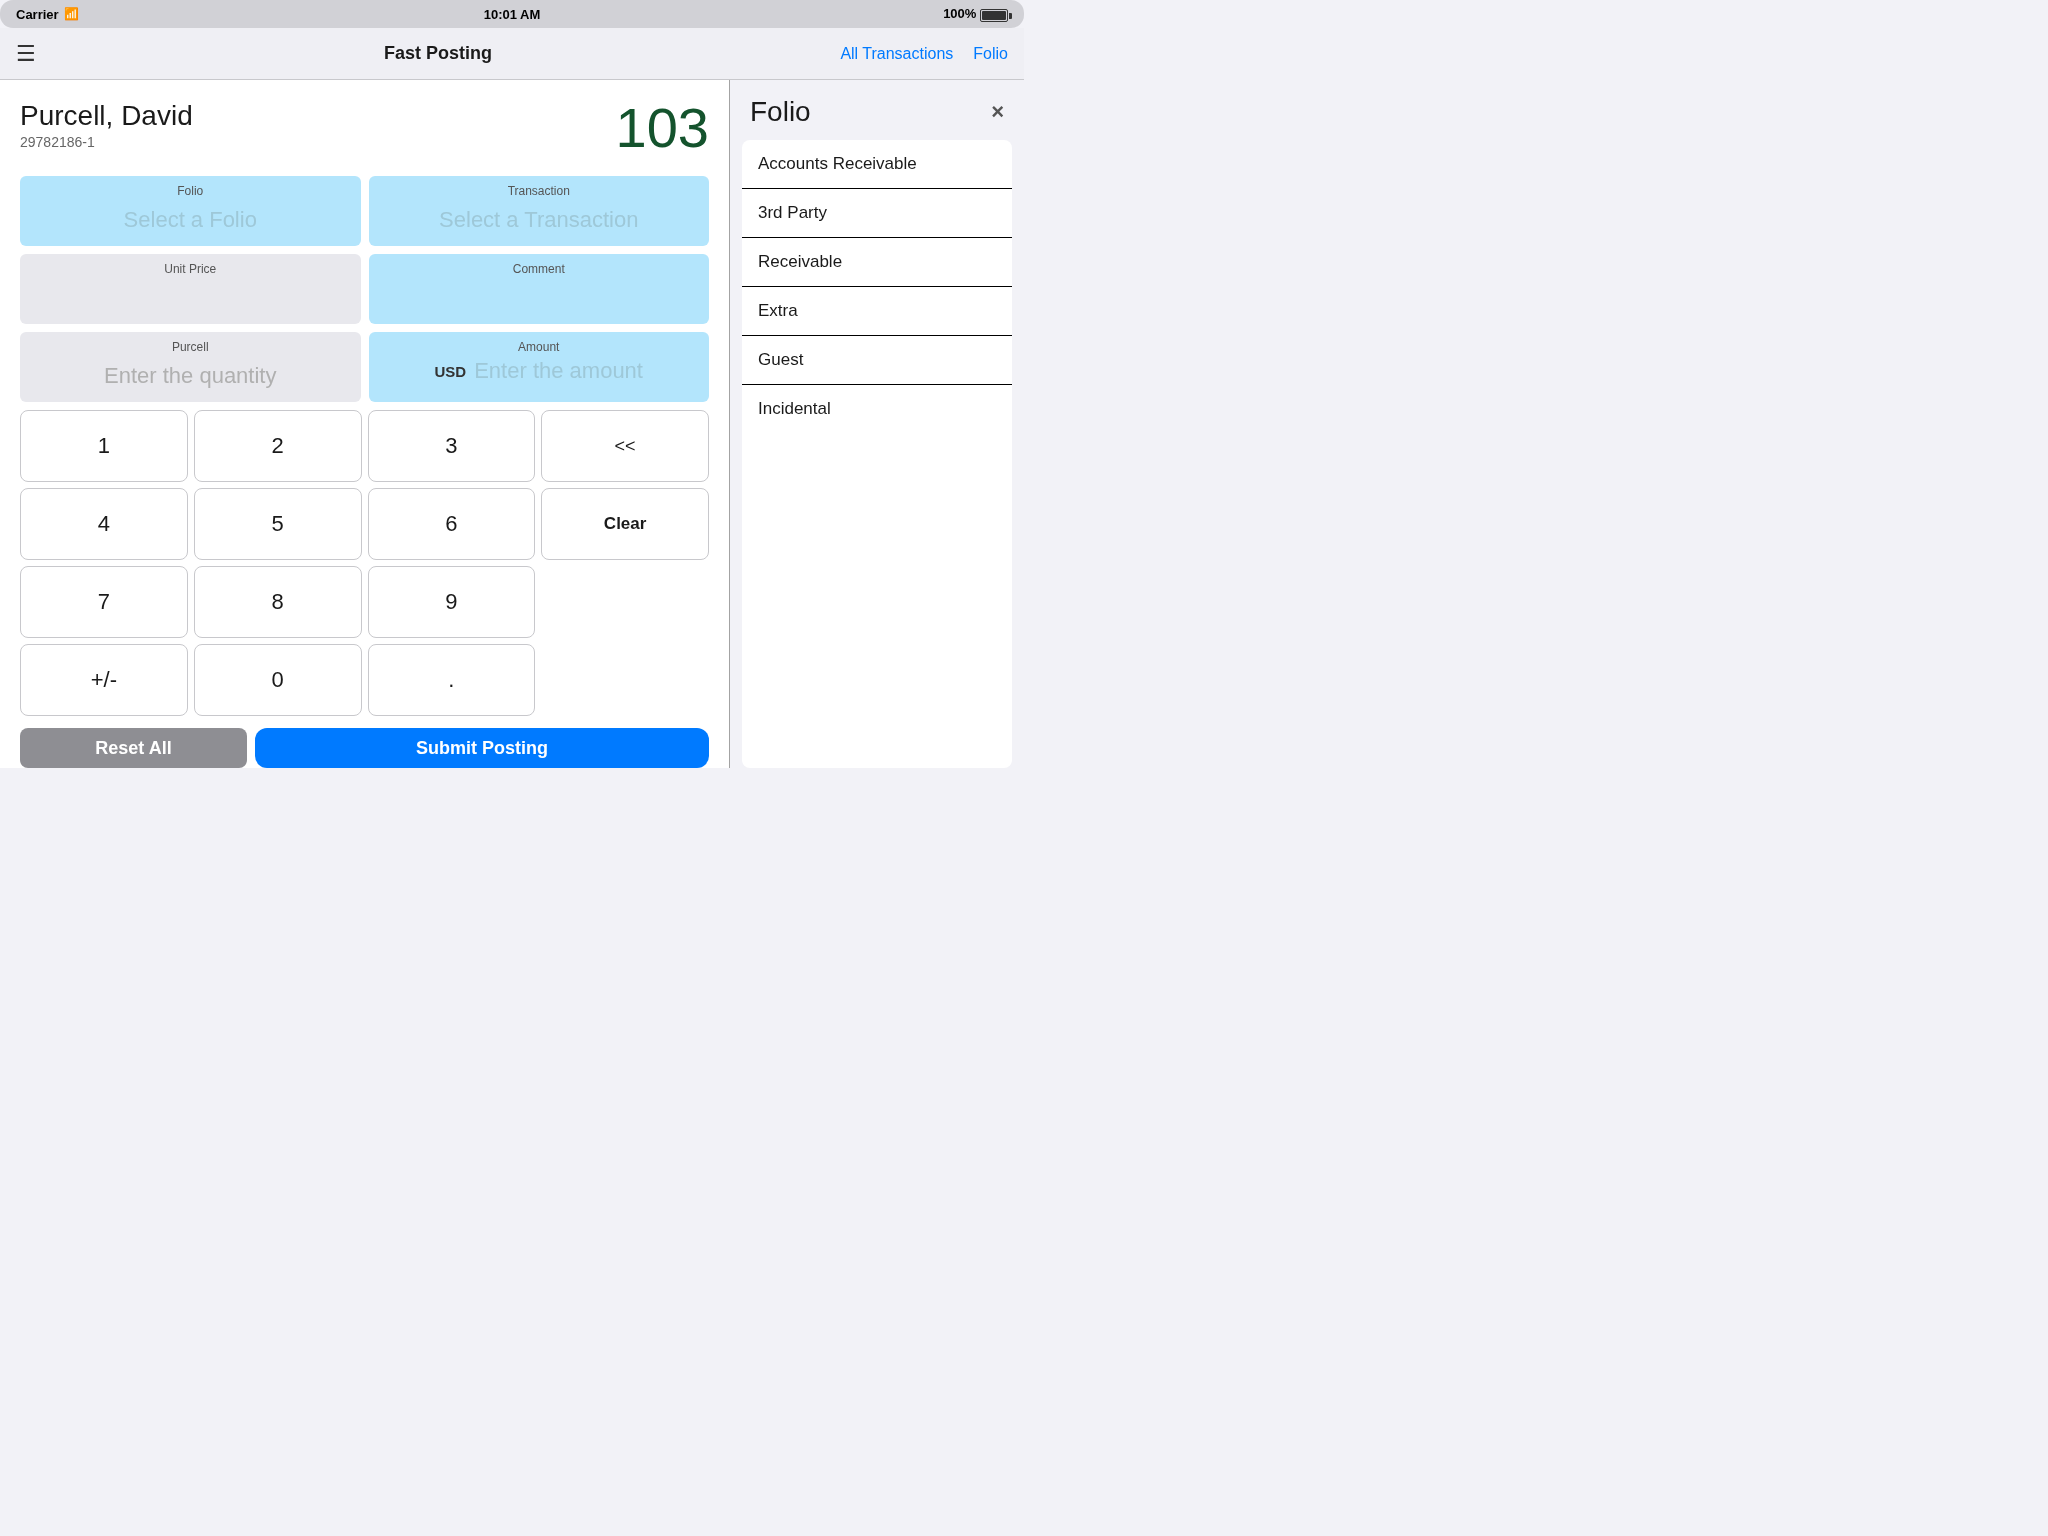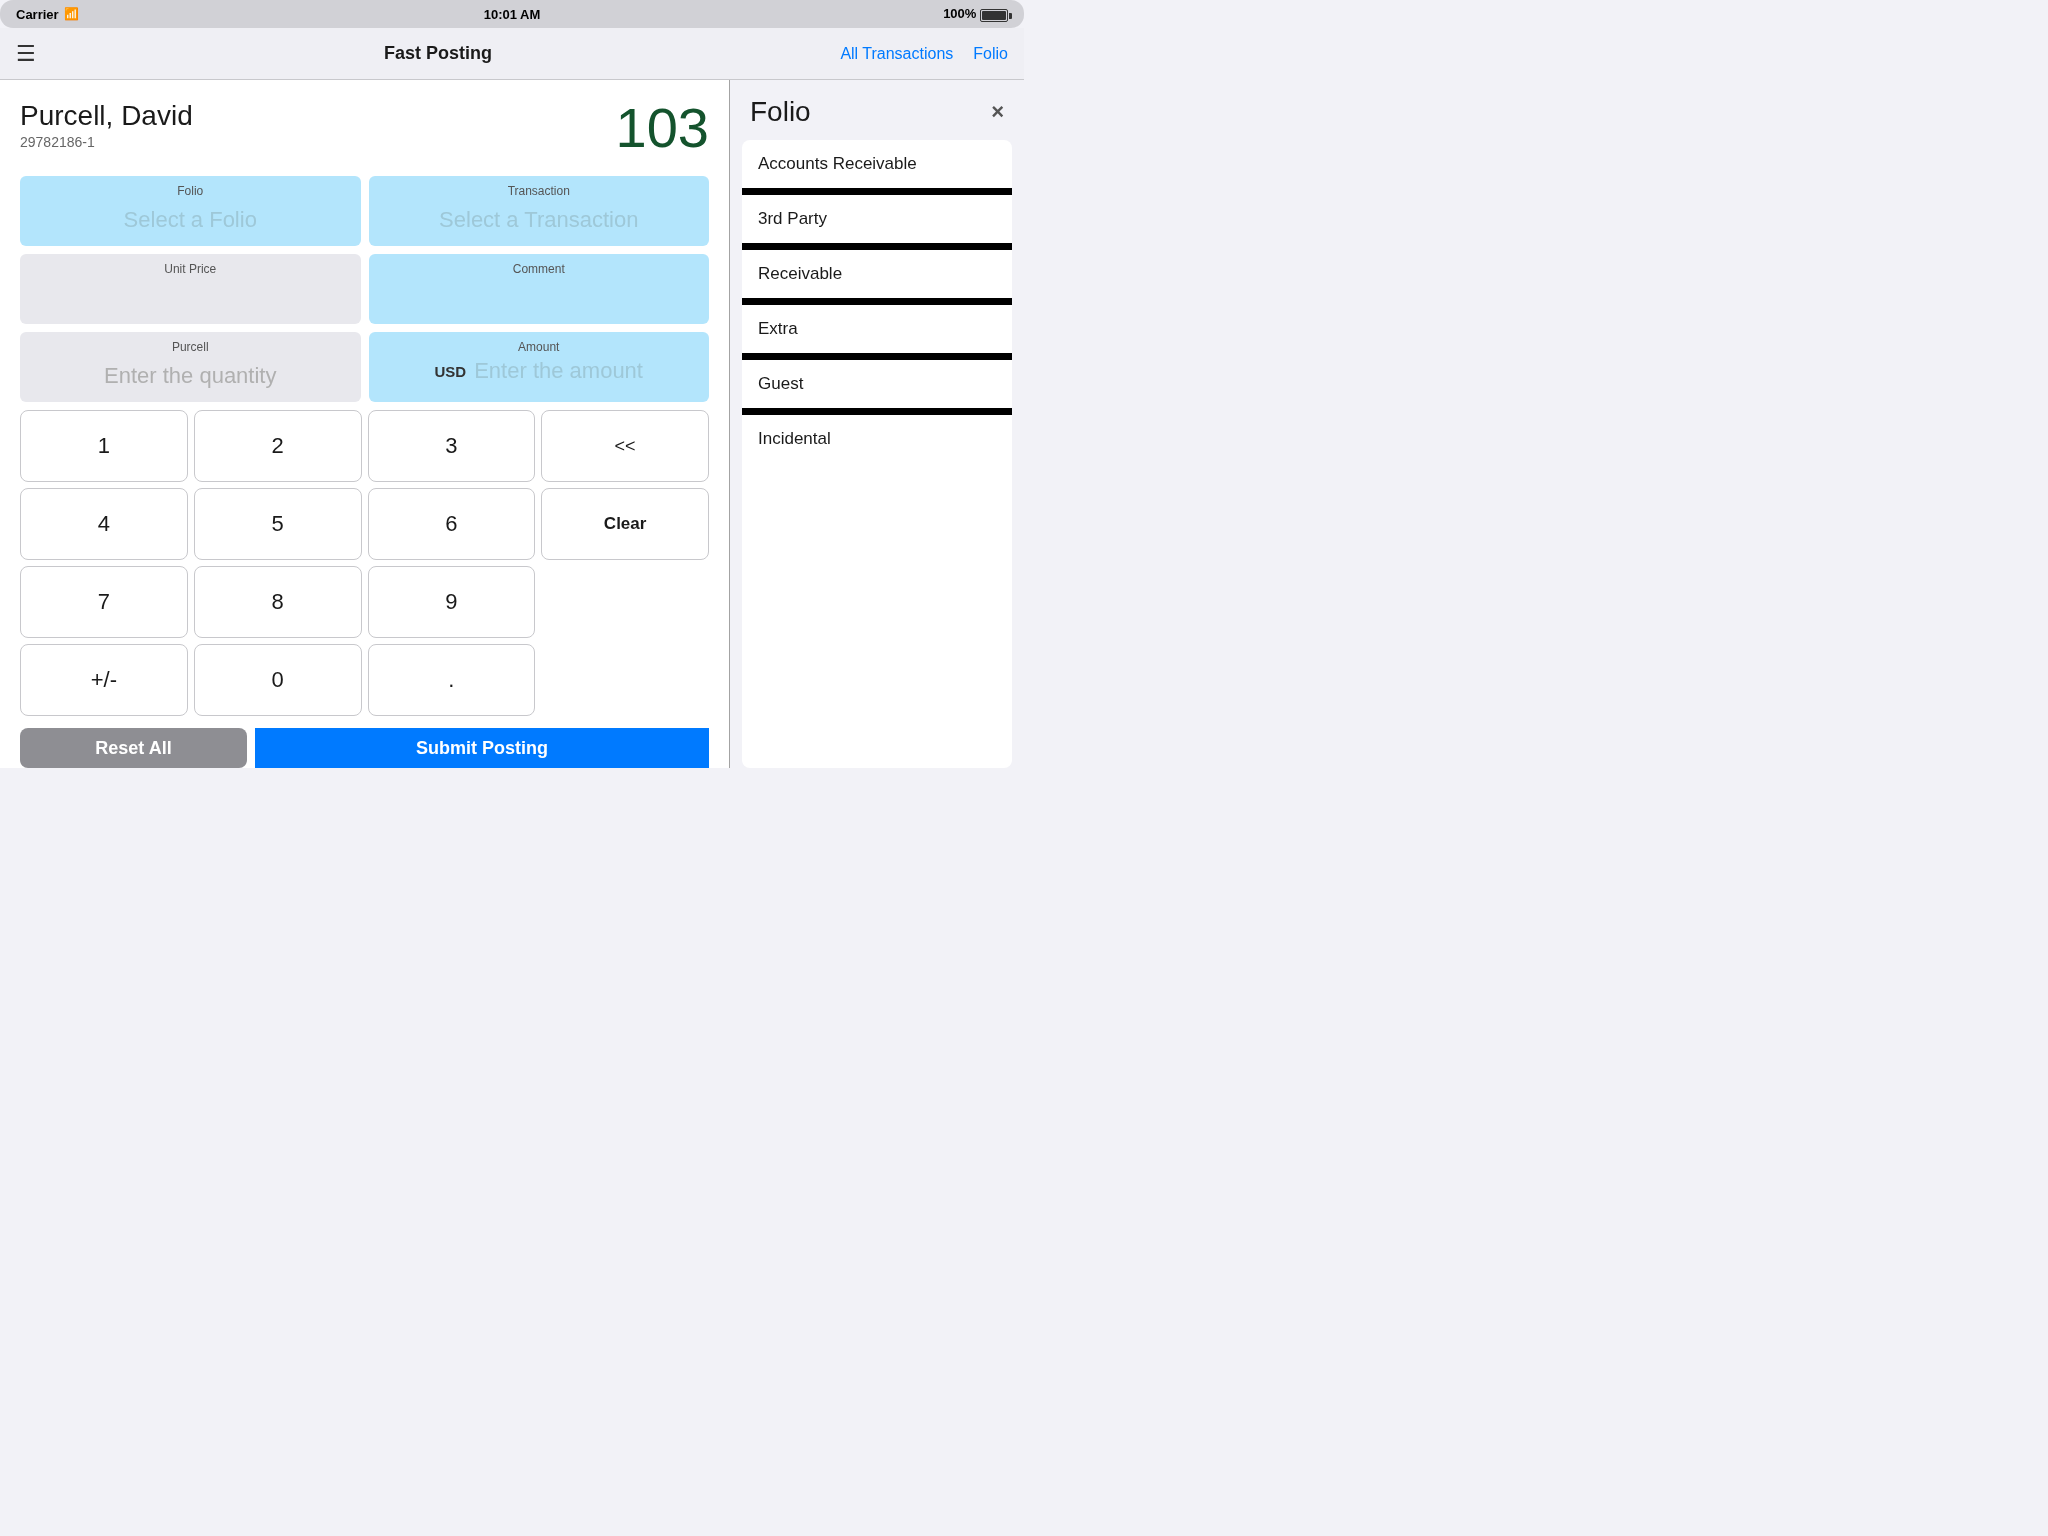--- a/index.html
+++ b/index.html
@@ -191,21 +191,21 @@
       border-radius: 8px;
       font-size: 18px;
       font-weight: 600;
       cursor: pointer;
     }
     .submit-btn {
       flex: 2;
       background: #007aff;
       color: #fff;
       border: none;
-      border-radius: 0;
+      border-radius: 12px;
       font-size: 18px;
       font-weight: 600;
       cursor: pointer;
     }
 
     
     .right-panel {
       flex: 1;
       background: #f2f2f7;
       display: flex;
@@ -234,21 +234,21 @@
       background: #fff;
       border-radius: 8px;
       margin: 0 12px;
       overflow: hidden;
       flex: 1;
     }
     .folio-list-item {
       padding: 14px 16px;
       font-size: 17px;
       color: #1a1a1a;
-      border-bottom: 7px solid #000000;
+      border-bottom: 1px solid #000000;
       cursor: pointer;
     }
     .folio-list-item:last-child { border-bottom: none; }
   </style>
 </head>
 <body>
 
 <div class="status-bar">
   <div class="status-left">
     <span>Carrier</span>

